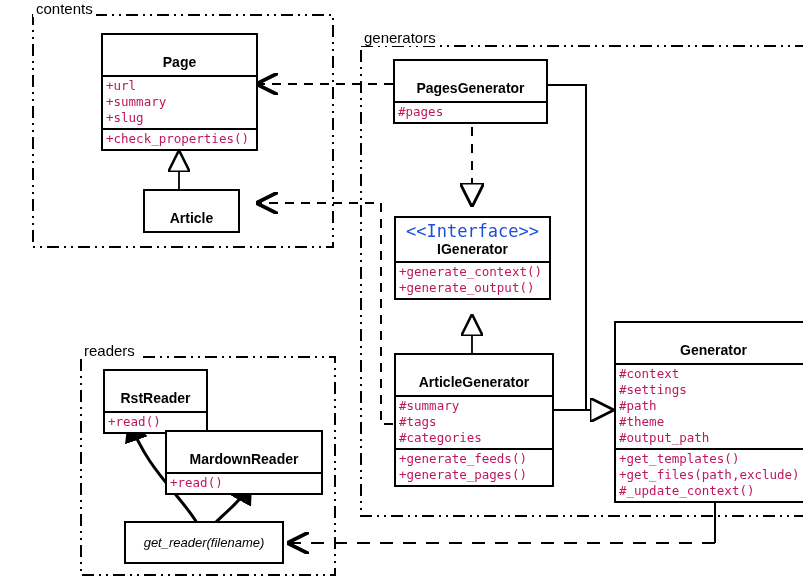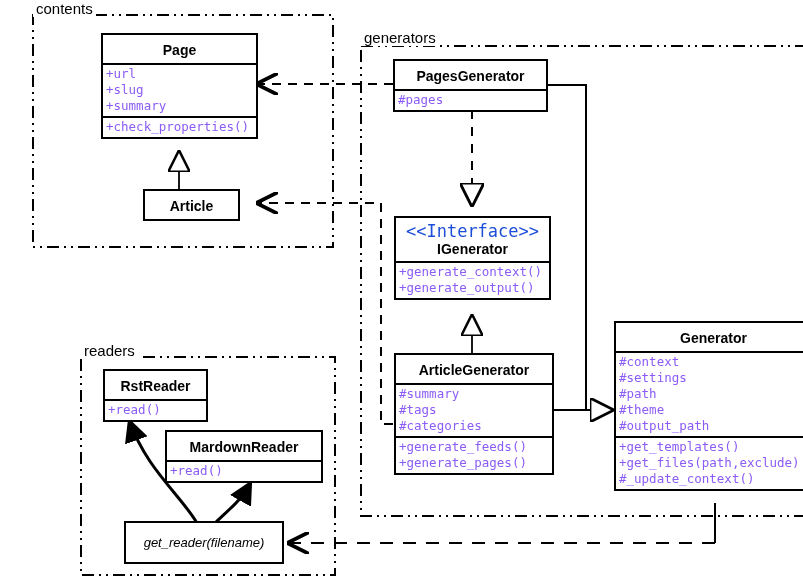--- a/index.html
+++ b/index.html
@@ -28,41 +28,41 @@
     border: 2px solid #000;
     background: #ffffff;
     z-index: 5;
   }
   .uml-title {
     font-family: "Liberation Sans", sans-serif;
     font-weight: bold;
     font-size: 14px;
     text-align: center;
     color: #000;
-    padding: 8px 6px 5px 6px;
+    padding: 20px 6px 5px 6px;
     line-height: 1.05;
     white-space: nowrap;
   }
   .uml-stereotype {
     font-family: "DejaVu Sans Mono", monospace;
     font-weight: normal;
     font-size: 17px;
     text-align: center;
     color: #1d4ed8;
     line-height: 1.1;
     padding-top: 1px;
   }
   .uml-compartment {
     border-top: 2px solid #000;
     padding: 1px 2px 2px 3px;
   }
   .uml-member {
     font-family: "DejaVu Sans Mono", monospace;
     font-size: 12.5px;
-    color: #8b5cf6;
+    color: #be185d;
     line-height: 16px;
     white-space: nowrap;
   }
   
   .plain-box {
     position: absolute;
     box-sizing: border-box;
     border: 2px solid #000;
     background: #ffffff;
     z-index: 5;
@@ -137,22 +137,22 @@
   <div class="pkg-label" style="left:4px; top:0px;">contents</div>
 
   <div class="pkg-label" style="left:332px; top:29px;">generators</div>
 
   <div class="pkg-label" style="left:52px; top:342px;">readers</div>
 
   <div class="uml-class" style="left:72px; top:33px; width:157px;">
     <div class="uml-title">Page</div>
     <div class="uml-compartment">
       <div class="uml-member">+url</div>
+      <div class="uml-member">+summary</div>
       <div class="uml-member">+slug</div>
-      <div class="uml-member">+summary</div>
     </div>
     <div class="uml-compartment">
       <div class="uml-member">+check_properties()</div>
     </div>
   </div>
 
   <div class="uml-class" style="left:114px; top:189px; width:97px;">
     <div class="uml-title">Article</div>
   </div>
 

